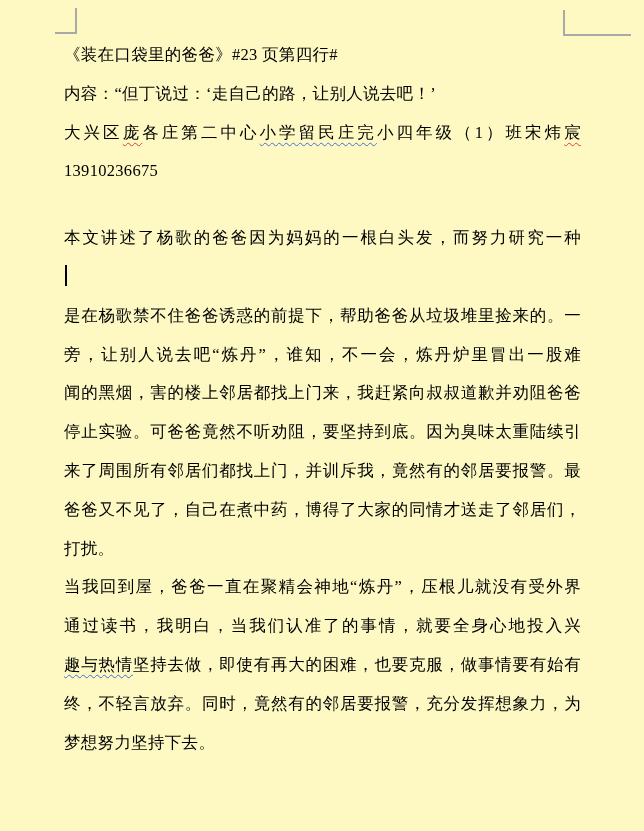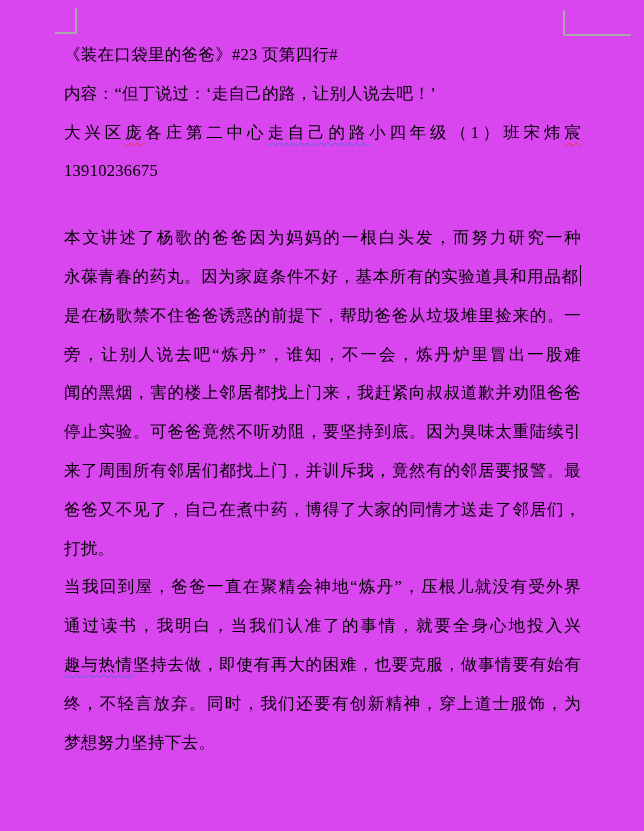--- a/index.html
+++ b/index.html
@@ -1,19 +1,19 @@
 <!DOCTYPE html>
 <html><head>
 <meta charset="utf-8">
 <style>
   html,body{margin:0;padding:0;background:#ffffff;}
   .page{
     position:relative;
     width:644px;height:831px;
-    background:#d946ef;
+    background:#fef9c3;
     overflow:hidden;
     font-family:"Liberation Serif","DejaVu Serif",serif;
     color:#000000;
   }
   
   .crop{position:absolute;}
   .crop-tl{
     left:55px;top:8px;width:20px;height:24px;
     border-right:2px solid #a9a9a9;
     border-bottom:2px solid #a9a9a9;
@@ -64,31 +64,31 @@
 </style>
 </head>
 <body>
 
 <div class="page">
   <div class="crop crop-tl"></div>
   <div class="crop crop-tr"></div>
   <div class="textarea">
       <div class="line"><span>《装在口袋里的爸爸》#23 页第四行#</span></div>
       <div class="line"><span>内容：“但丁说过：‘走自己的路，让别人说去吧！’</span></div>
-      <div class="line justify"><span>大兴区</span><span class="u-red">庞</span><span>各庄第二中心</span><span class="u-blue">走自己的路</span><span>小四年级（1）班宋炜</span><span class="u-red">宸</span></div>
+      <div class="line justify"><span>大兴区</span><span class="u-red">庞</span><span>各庄第二中心</span><span class="u-blue">小学留民庄完</span><span>小四年级（1）班宋炜</span><span class="u-red">宸</span></div>
       <div class="line"><span>13910236675</span></div>
       <div class="line blank"></div>
       <div class="line justify"><span>本文讲述了杨歌的爸爸因为妈妈的一根白头发，而努力研究一种</span></div>
-      <div class="line justify"><span>永葆青春的药丸。因为家庭条件不好，基本所有的实验道具和用品都</span><span class="caret"></span></div>
+      <div class="line justify"><span class="caret"></span></div>
       <div class="line justify"><span>是在杨歌禁不住爸爸诱惑的前提下，帮助爸爸从垃圾堆里捡来的。一</span></div>
       <div class="line justify"><span>旁，让别人说去吧“炼丹”，谁知，不一会，炼丹炉里冒出一股难</span></div>
       <div class="line justify"><span>闻的黑烟，害的楼上邻居都找上门来，我赶紧向叔叔道歉并劝阻爸爸</span></div>
       <div class="line justify"><span>停止实验。可爸爸竟然不听劝阻，要坚持到底。因为臭味太重陆续引</span></div>
       <div class="line justify"><span>来了周围所有邻居们都找上门，并训斥我，竟然有的邻居要报警。最</span></div>
       <div class="line justify"><span>爸爸又不见了，自己在煮中药，博得了大家的同情才送走了邻居们，</span></div>
       <div class="line"><span>打扰。</span></div>
       <div class="line justify"><span>当我回到屋，爸爸一直在聚精会神地“炼丹”，压根儿就没有受外界</span></div>
       <div class="line justify"><span>通过读书，我明白，当我们认准了的事情，就要全身心地投入兴</span></div>
       <div class="line justify"><span class="u-blue">趣与热情</span><span>坚持去做，即使有再大的困难，也要克服，做事情要有始有</span></div>
-      <div class="line justify"><span>终，不轻言放弃。同时，我们还要有创新精神，穿上道士服饰，为</span></div>
+      <div class="line justify"><span>终，不轻言放弃。同时，竟然有的邻居要报警，充分发挥想象力，为</span></div>
       <div class="line"><span>梦想努力坚持下去。</span></div>
     </div>
 </div>
 
 </body></html>

